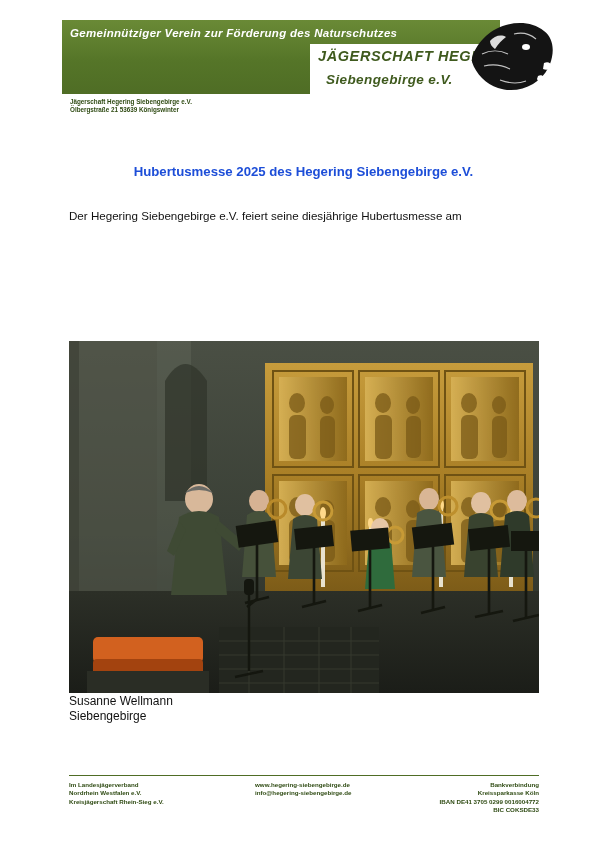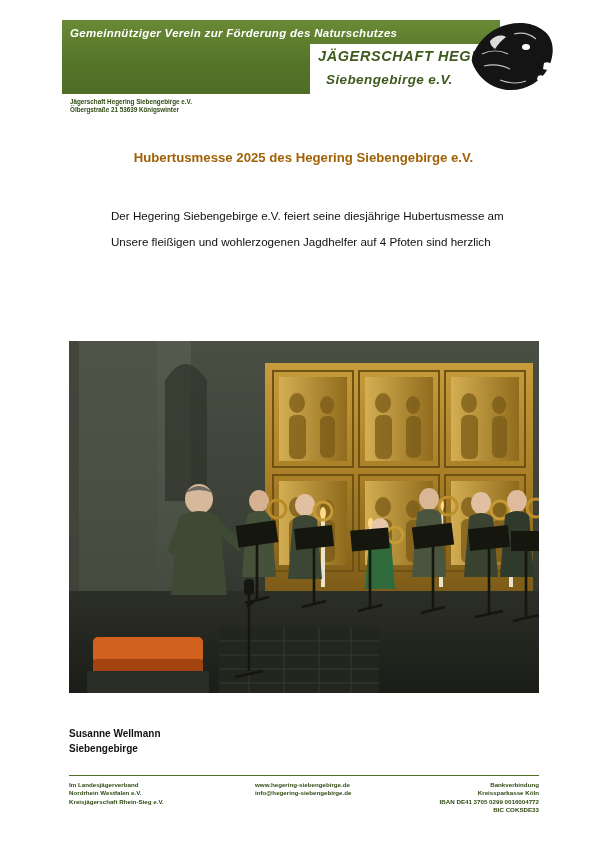--- a/index.html
+++ b/index.html
@@ -94,39 +94,38 @@
     font-size: 6.3px;
     line-height: 8px;
     color: #2e4a12;
     font-weight: bold;
   }
 
   
   .doc-title {
     position: absolute;
     left: 0;
-    top: 150px;
+    top: 164px;
     width: 607px;
     text-align: center;
     font-size: 13.2px;
     font-weight: bold;
-    color: #a16207;
+    color: #1d4ed8;
   }
   .body-text {
     position: absolute;
     left: 69px;
     top: 203px;
     width: 470px;
     font-size: 11.6px;
     line-height: 26px;
     color: #111;
   }
   .body-line {
     display: block;
-    margin-left: 42px;
   }
   .line-center {
     text-align: center;
   }
   .line-underline-bold {
     text-align: center;
     font-weight: bold;
     text-decoration: underline;
   }
 
@@ -141,25 +140,24 @@
     background: #2b2b26;
   }
   .photo svg {
     display: block;
   }
 
   
   .signature {
     position: absolute;
     left: 69px;
-    top: 726px;
-    font-size: 10px;
+    top: 694px;
+    font-size: 12px;
     line-height: 15px;
     color: #111;
-    font-weight: bold;
   }
 
   
   .footer {
     position: absolute;
     left: 0;
     top: 775px;
     width: 607px;
     height: 45px;
   }
@@ -216,21 +214,20 @@
 
   <div class="sender">
     <div>Jägerschaft Hegering Siebengebirge e.V.</div>
     <div>Ölbergstraße 21 53639 Königswinter</div>
   </div>
 
   <div class="doc-title">Hubertusmesse 2025 des Hegering Siebengebirge e.V.</div>
 
   <div class="body-text">
     <span class="body-line">Der Hegering Siebengebirge e.V. feiert seine diesjährige Hubertusmesse am</span>
-    <span class="body-line">Unsere fleißigen und wohlerzogenen Jagdhelfer auf 4 Pfoten sind herzlich</span>
   </div>
 
   <div class="photo">
     <svg width="470" height="352" viewBox="0 0 470 352">
       <defs>
         <linearGradient id="wall" x1="0" y1="0" x2="0" y2="1">
           <stop offset="0%" stop-color="#4a4f44"></stop>
           <stop offset="55%" stop-color="#3a4036"></stop>
           <stop offset="100%" stop-color="#262a24"></stop>
         </linearGradient>

